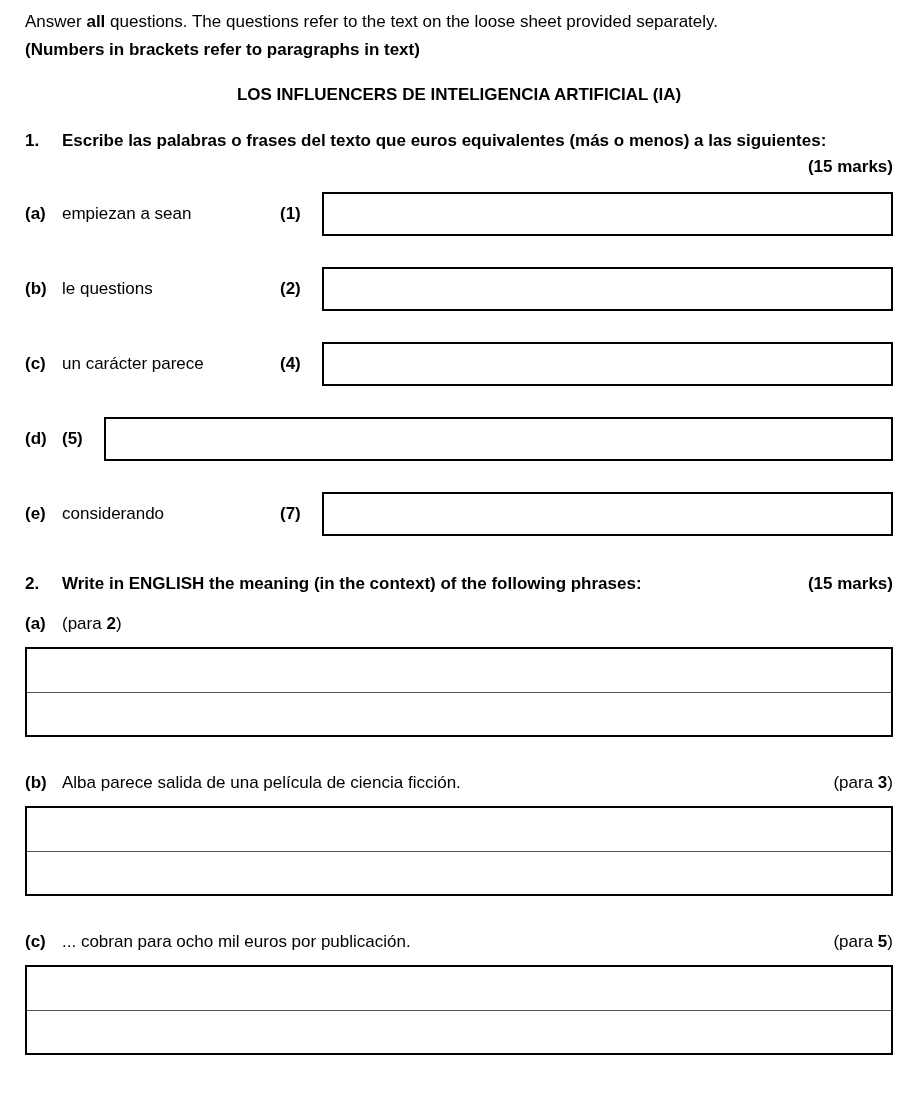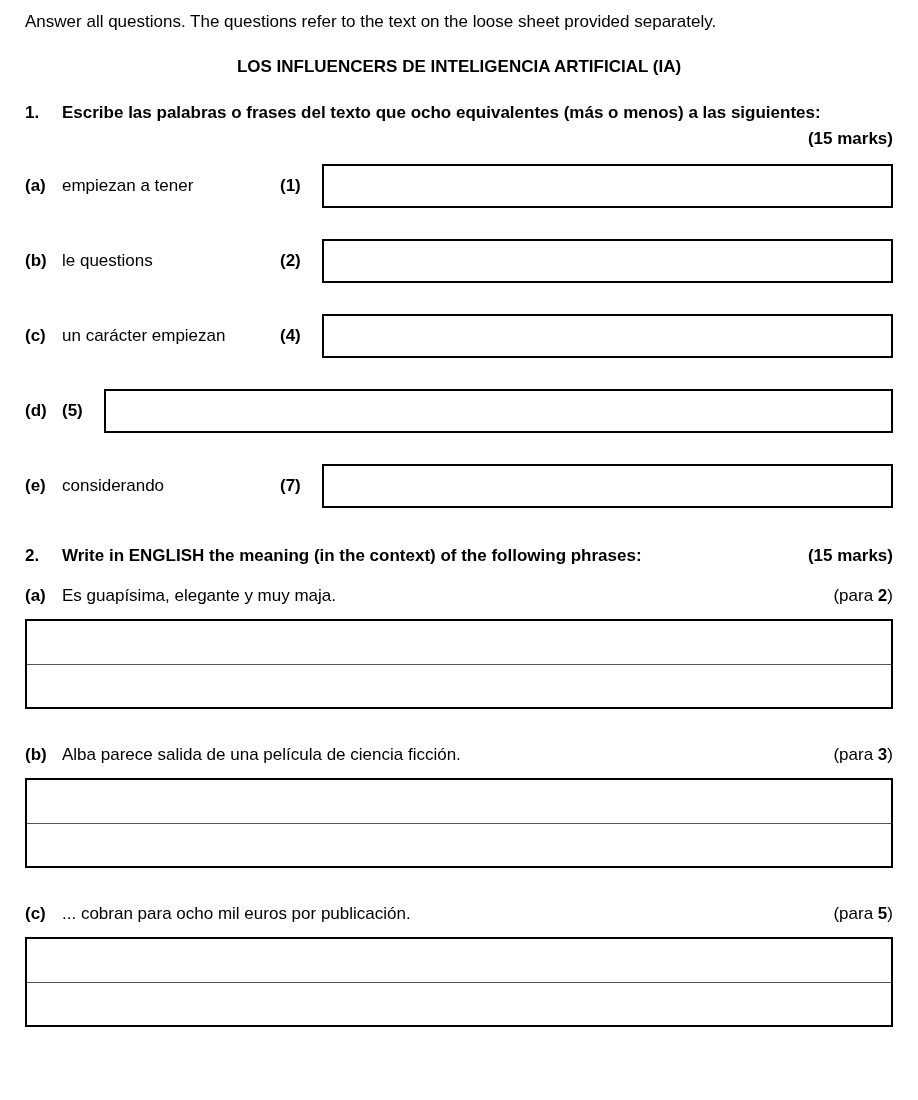--- a/index.html
+++ b/index.html
@@ -7,21 +7,21 @@
   body {
     width: 918px;
     height: 1100px;
     font-family: "Liberation Sans", sans-serif;
     font-size: 17px;
     color: #000000;
     padding: 8px 25px 0 25px;
     overflow: hidden;
   }
   .intro-line { line-height: 28px; }
-  .bold { font-weight: normal; }
+  .bold { font-weight: bold; }
   .exam-title {
     text-align: center;
     font-weight: bold;
     font-size: 17px;
     margin-top: 21px;
     margin-bottom: 0;
   }
   
   .q-header {
     display: flex;
@@ -102,46 +102,47 @@
     top: 50%;
     border-top: 1px solid #555555;
   }
 </style>
 </head>
 <body>
 
 <div>
 
   <p class="intro-line"><span>Answer </span><span class="bold">all</span><span> questions. The questions refer to the text on the loose sheet provided separately.</span></p>
+  <p class="intro-line bold">(Numbers in brackets refer to paragraphs in text)</p>
 
   <h1 class="exam-title">LOS INFLUENCERS DE INTELIGENCIA ARTIFICIAL (IA)</h1>
 
   <div class="q-header">
     <span class="qnum">1.</span>
-    <span class="qprompt">Escribe las palabras o frases del texto que ocho equivalentes (más o menos) a las siguientes:</span>
+    <span class="qprompt">Escribe las palabras o frases del texto que euros equivalentes (más o menos) a las siguientes:</span>
   </div>
   <div class="marks-line">(15 marks)</div>
 
   <div class="q1-row">
     <span class="col-letter">(a)</span>
-    <span class="col-phrase">empiezan a tener</span>
+    <span class="col-phrase">empiezan a sean</span>
     <span class="col-para">(1)</span>
     <div class="answer-box-small"></div>
   </div>
 
   <div class="q1-row">
     <span class="col-letter">(b)</span>
     <span class="col-phrase">le questions</span>
     <span class="col-para">(2)</span>
     <div class="answer-box-small"></div>
   </div>
 
   <div class="q1-row">
     <span class="col-letter">(c)</span>
-    <span class="col-phrase">un carácter empiezan</span>
+    <span class="col-phrase">un carácter parece</span>
     <span class="col-para">(4)</span>
     <div class="answer-box-small"></div>
   </div>
 
   <div class="q1-row">
     <span class="col-letter">(d)</span>
     <span class="col-para">(5)</span>
     <div class="answer-box-small"></div>
   </div>
 
@@ -153,21 +154,20 @@
   </div>
 
   <div class="q-header q2-header">
     <span class="qnum">2.</span>
     <span class="qprompt">Write in ENGLISH the meaning (in the context) of the following phrases:</span>
     <span class="marks-inline">(15 marks)</span>
   </div>
 
   <div class="q2-label-row">
     <span class="col-letter">(a)</span>
-    <span class="q2-phrase">Es guapísima, elegante y muy maja.</span>
     <span class="para-ref"><span>(para </span><b>2</b><span>)</span></span>
   </div>
   <div class="answer-box-large">
     <div class="divider"></div>
   </div>
 
   <div class="q2-label-row later">
     <span class="col-letter">(b)</span>
     <span class="q2-phrase">Alba parece salida de una película de ciencia ficción.</span>
     <span class="para-ref"><span>(para </span><b>3</b><span>)</span></span>

